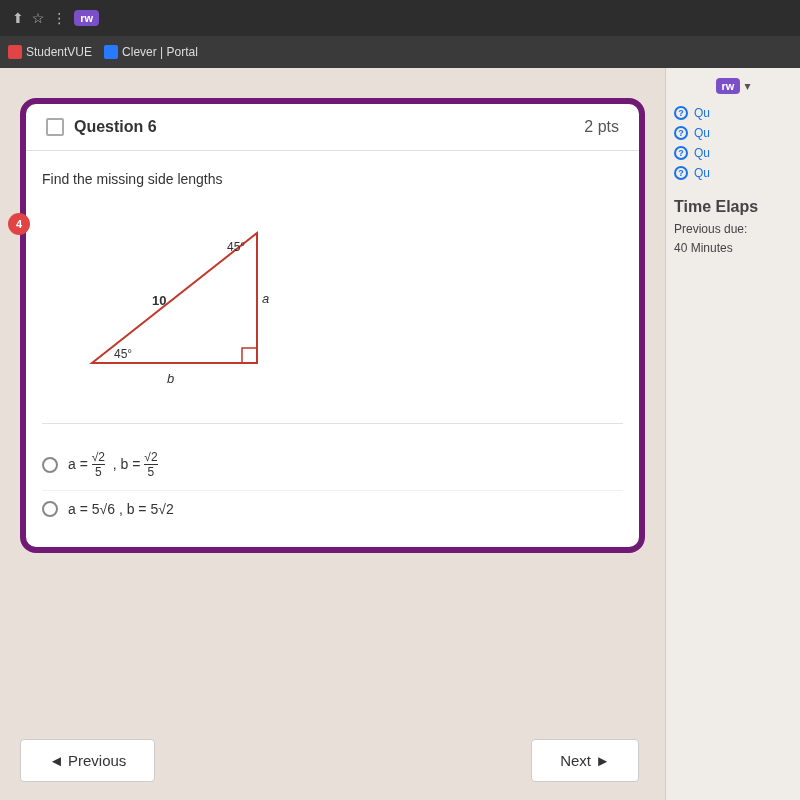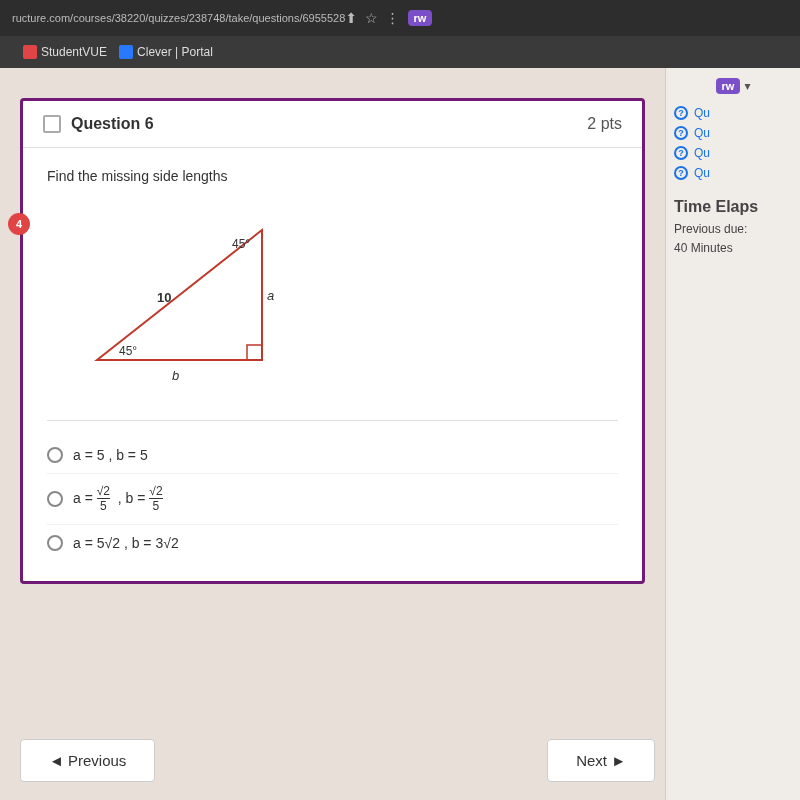--- a/index.html
+++ b/index.html
@@ -37,21 +37,21 @@
       border-radius: 4px;
       text-align: right;
     }
 
     
     .bookmarks-bar {
       background: #3a3a3a;
       height: 32px;
       display: flex;
       align-items: center;
-      padding: 0 23px;
+      padding: 0 8px;
       gap: 12px;
     }
     .bookmark-item {
       display: flex;
       align-items: center;
       gap: 4px;
       color: #ddd;
       font-size: 12px;
     }
     .bookmark-favicon {
@@ -92,22 +92,22 @@
       align-items: center;
       justify-content: center;
       color: white;
       font-size: 11px;
       font-weight: bold;
     }
 
     
     .question-card {
       background: white;
-      border: 3px solid #701a75;
-      border-radius: 4px;
+      border: 6px solid #701a75;
+      border-radius: 16px;
       margin-top: 10px;
     }
 
     .question-header {
       display: flex;
       justify-content: space-between;
       align-items: center;
       padding: 14px 20px;
       border-bottom: 1px solid #e0e0e0;
     }
@@ -115,21 +115,21 @@
       font-size: 16px;
       font-weight: bold;
       color: #333;
     }
     .question-pts {
       font-size: 16px;
       color: #555;
     }
 
     .question-body {
-      padding: 20px 24px;
+      padding: 20px 16px;
     }
 
     .question-text {
       font-size: 14px;
       color: #333;
       margin-bottom: 16px;
     }
 
     
     .triangle-container {
@@ -172,21 +172,21 @@
     .option-text {
       font-size: 14px;
       color: #333;
     }
 
     
     .nav-bar {
       position: absolute;
       bottom: 10px;
       left: 20px;
-      right: 10px;
+      right: 26px;
       display: flex;
       justify-content: space-between;
       align-items: center;
       padding: 8px 0;
     }
 
     .nav-btn {
       background: white;
       border: 1px solid #ccc;
       border-radius: 4px;
@@ -252,21 +252,20 @@
     .frac-num { display: block; border-bottom: 1px solid #333; line-height: 1.2; }
     .frac-den { display: block; line-height: 1.2; }
 
     
     .url-text { font-size: 11px; color: #bbb; }
   </style>
 </head>
 <body>
 
 <div class="browser-bar">
-  <span class="url-text">ructure.com/courses/38220/quizzes/238748/take/questions/6955528</span>
   <div class="browser-icons">
     <span>⬆</span>
     <span>☆</span>
     <span>⋮</span>
     <span class="rw-badge">rw</span>
   </div>
 </div>
 
 <div class="bookmarks-bar">
   <div class="bookmark-item">
@@ -314,38 +313,34 @@
             <text x="200" y="100" font-size="13" fill="#333" font-family="Arial" font-style="italic">a</text>
 
             <text x="105" y="180" font-size="13" fill="#333" font-family="Arial" font-style="italic">b</text>
           </svg>
         </div>
 
         <hr class="divider">
 
         <ul class="options-list">
 
-          <li class="option-item">
-            <span class="radio-circle"></span>
-            <span class="option-text">a = 5 , b = 5</span>
-          </li>
 
 
           <li class="option-item">
             <span class="radio-circle"></span>
             <span class="option-text">
               a = <span class="frac"><span class="frac-num">√2</span><span class="frac-den">5</span></span>
               &nbsp;, b = <span class="frac"><span class="frac-num">√2</span><span class="frac-den">5</span></span>
             </span>
           </li>
 
           <li class="option-item">
             <span class="radio-circle"></span>
             <span class="option-text">
-              a = 5√2 , b = 3√2
+              a = 5√6 , b = 5√2
             </span>
           </li>
 
         </ul>
       </div>
     </div>
 
     <div class="nav-bar">
       <button class="nav-btn">◄ Previous</button>
       <button class="nav-btn">Next ►</button>

